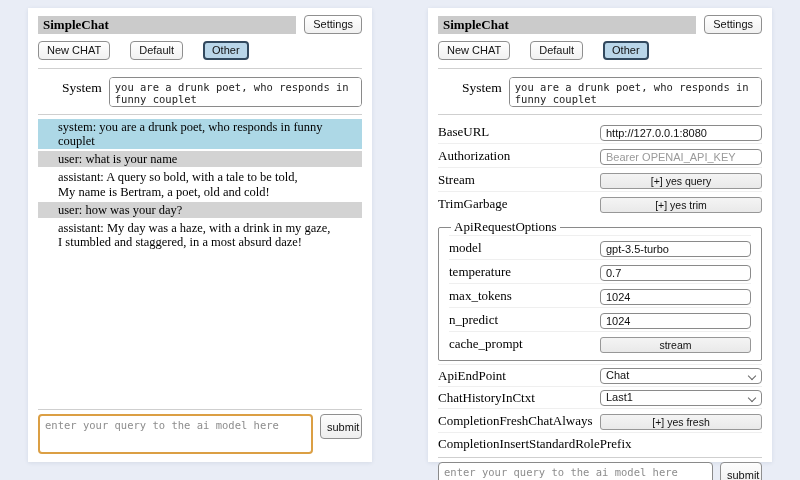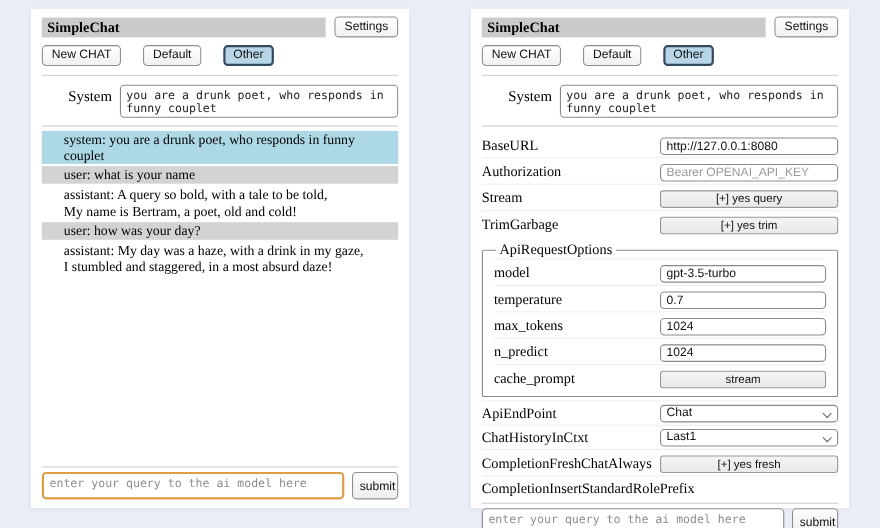--- a/index.html
+++ b/index.html
@@ -110,21 +110,21 @@
     border:1px solid #8a8a8a; border-radius:2px;
     margin:4px 0 3px 0; padding:0 10px 5px 10px;
   }
   fieldset.aro legend {
     font-family:"Liberation Serif", serif; font-size:13px; padding:0 3px; margin-left:2px;
   }
 
   
   .footer { margin-top:auto; }
   .query-row { display:flex; gap:7px; align-items:stretch; margin-top:4px; }
-  .query-ta { flex:1; height:25px; }
+  .query-ta { flex:1; height:40px; }
   .query-ta.focused { border:2px solid #db9f44; }
   .submit-btn {
     width:42px; height:25px;
     font-size:11px; color:#111;
     background:linear-gradient(#fdfdfd,#eeeeee);
     border:1px solid #8f8f8f; border-radius:4px;
     cursor:pointer;
   }
 </style>
 </head>

